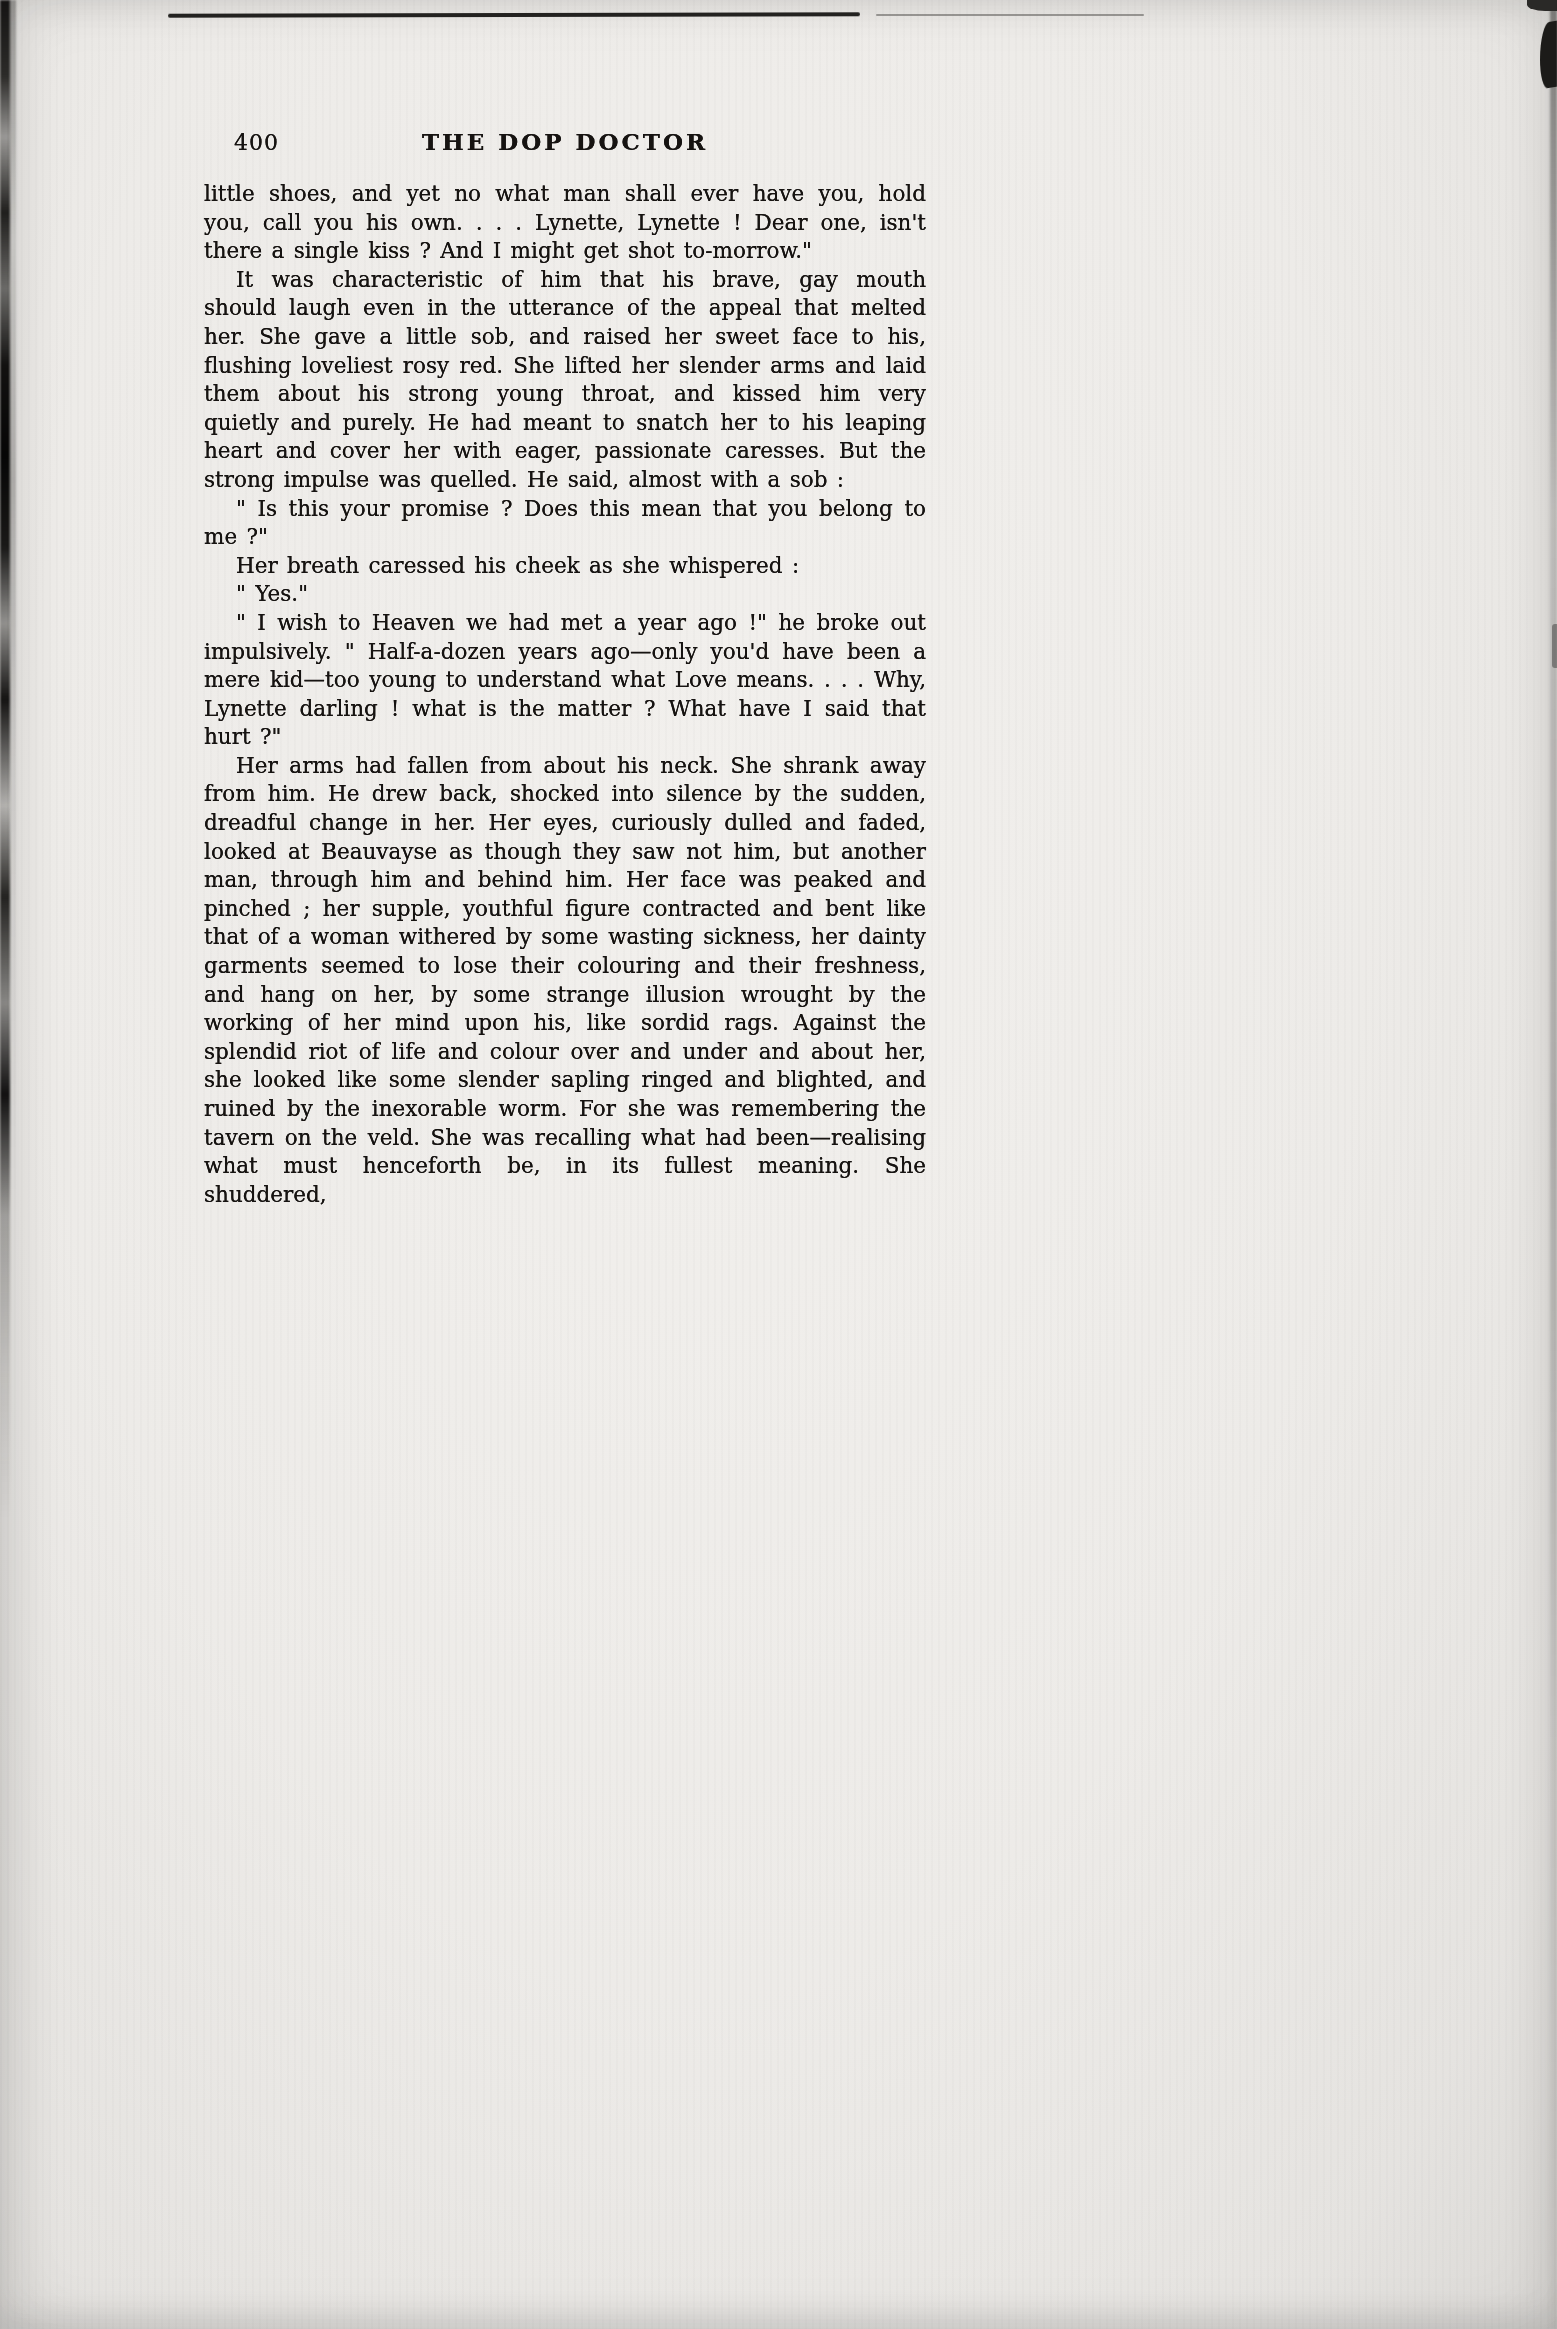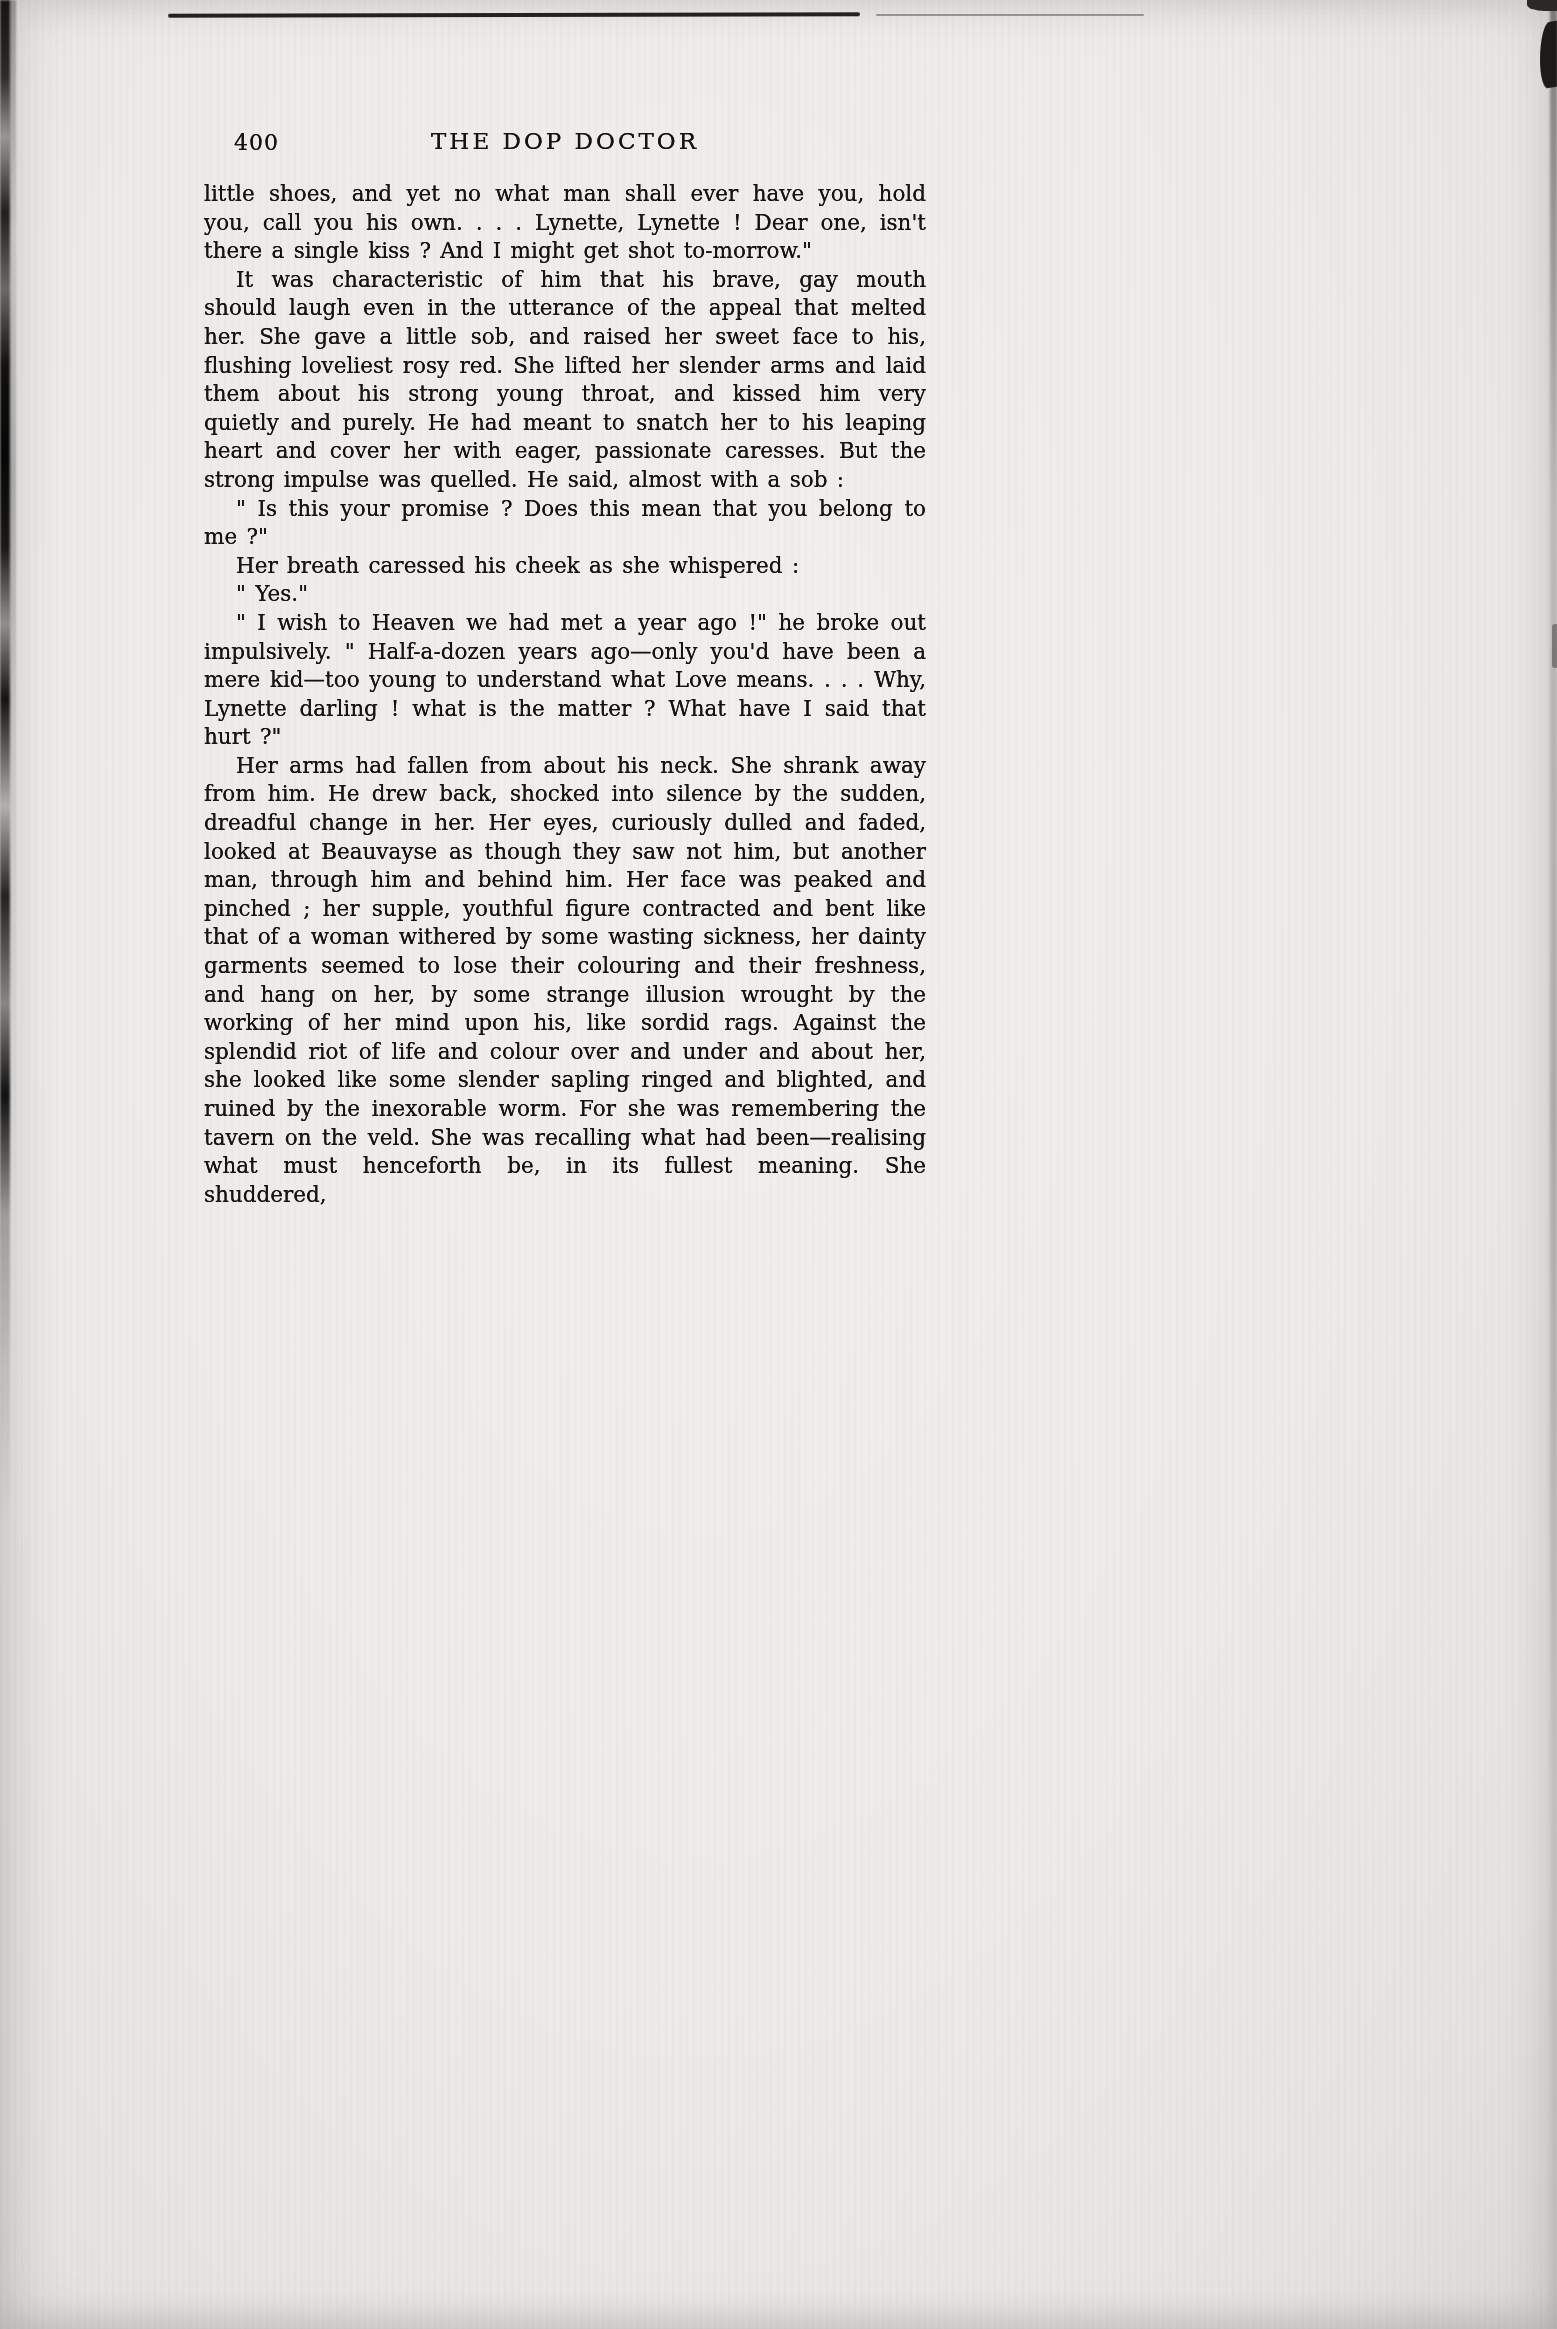--- a/index.html
+++ b/index.html
@@ -112,21 +112,21 @@
     left: 2px;
     top: 2px;
     font-size: 22px;
     letter-spacing: 1px;
     text-shadow: 0 0 0.4px currentColor;
     margin-left: 28px;
   }
   .book-title {
     text-align: center;
     font-size: 23px;
-    font-weight: normal;
+    font-weight: bold;
     letter-spacing: 3px;
     text-shadow: 0 0 0.3px currentColor;
   }
   .body-text p {
     margin: 0;
     font-size: 21.5px;
     line-height: 28.6px;
     text-align: justify;
     word-spacing: 2.5px;
     text-indent: 32px;

